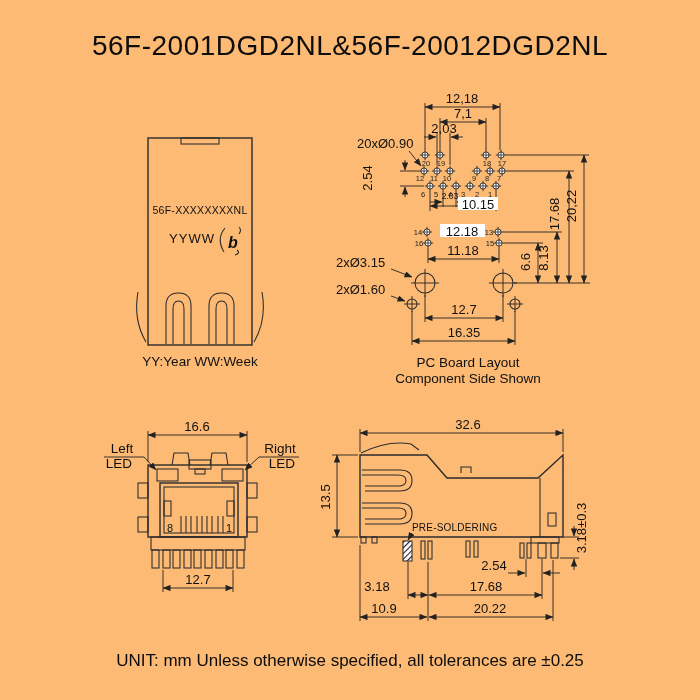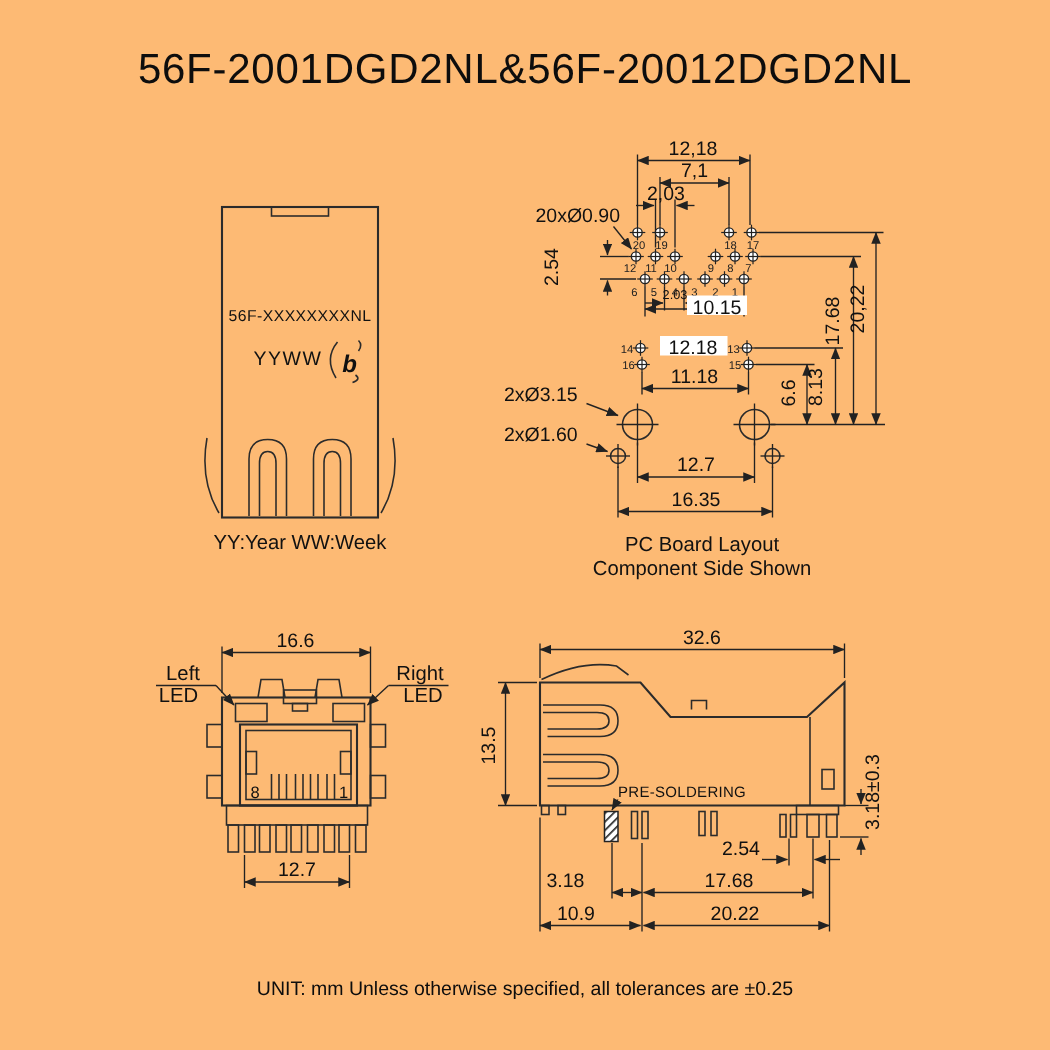--- a/index.html
+++ b/index.html
@@ -1,21 +1,21 @@
 <!DOCTYPE html>
 <html><head>
 <meta charset="utf-8">
 <style>
   html,body{margin:0;padding:0;background:#fff;}
   .page{position:relative;width:700px;height:700px;background:#fdba74;overflow:hidden;
         font-family:"Liberation Sans",sans-serif;color:#111;}
   .title{position:absolute;top:30px;left:0;right:0;text-align:center;
          font-size:28px;font-weight:400;letter-spacing:.5px;color:#0d0d0d;}
   .footer{position:absolute;top:651px;left:0;right:0;text-align:center;
-          font-size:13px;color:#0d0d0d;}
+          font-size:17px;color:#0d0d0d;}
   svg{position:absolute;top:0;left:0;}
   .outline{fill:none;stroke:#2b2b2b;stroke-width:1.4;stroke-linejoin:miter;}
   .thin{fill:none;stroke:#2b2b2b;stroke-width:1.05;}
   .dim{fill:none;stroke:#222;stroke-width:0.9;}
   .dboth{marker-start:url(#arr);marker-end:url(#arr);}
   .dend{marker-end:url(#arr);}
   text{fill:#111;font-family:"Liberation Sans",sans-serif;}
   .dimtxt{font-size:13px;}
   .dimtxt-sm{font-size:8.5px;}
   .pinnum{font-size:7.5px;fill:#222;}

